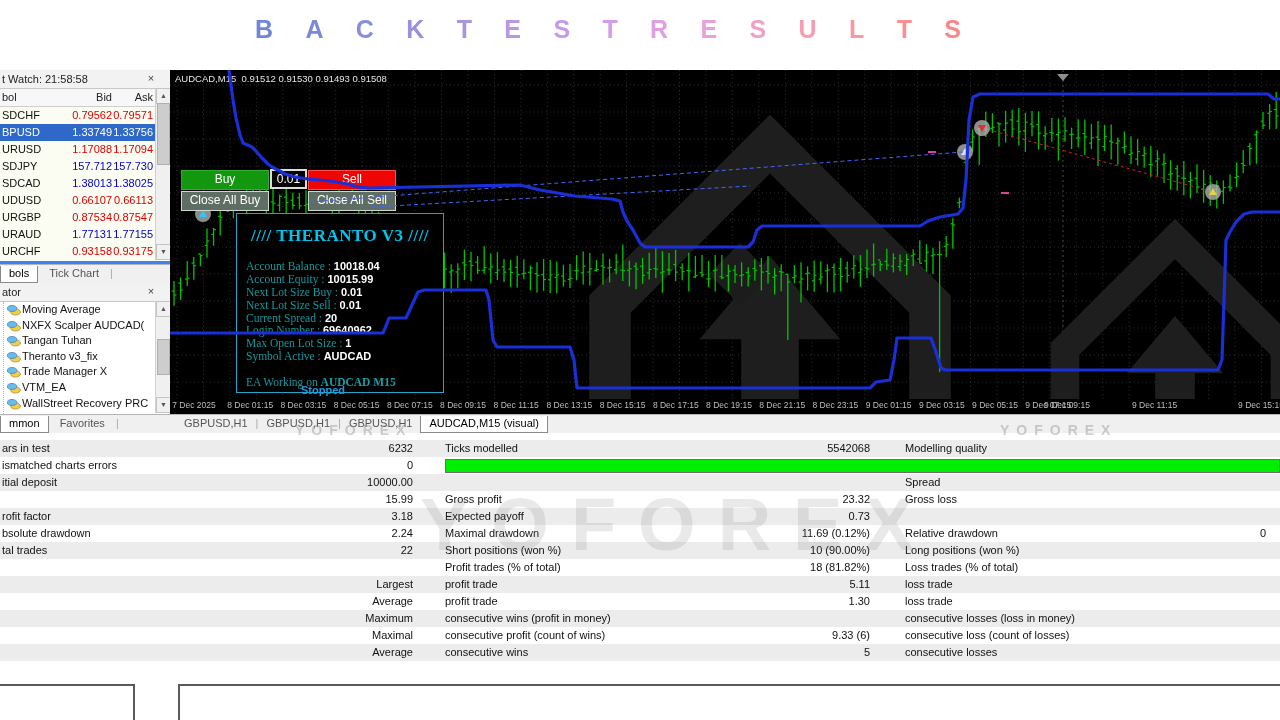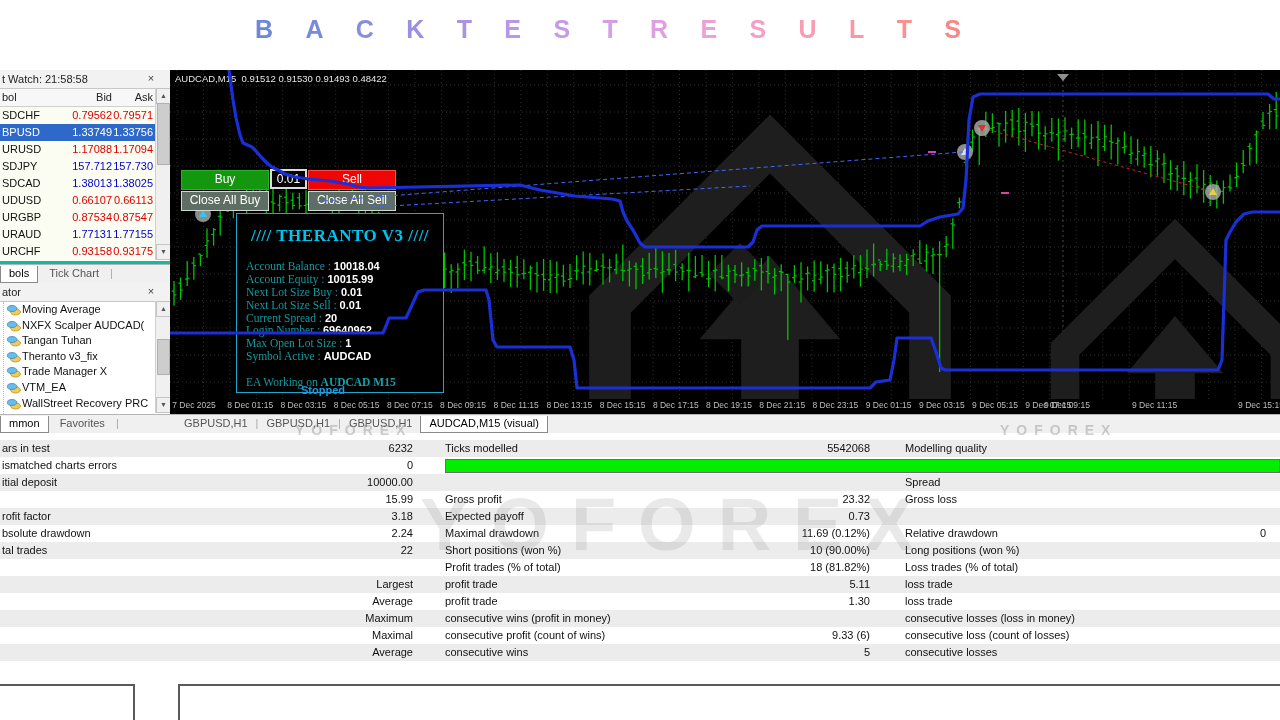--- a/index.html
+++ b/index.html
@@ -4,21 +4,21 @@
 <style>
   html,body{margin:0;padding:0;}
   #stage{position:relative;width:1280px;height:720px;background:#ffffff;
          font-family:"Liberation Sans",sans-serif;overflow:hidden;font-size:11px;color:#111;}
   .abs{position:absolute;}
   
   #backtest-title{left:255px;top:12px;width:706px;height:34px;display:flex;
                   justify-content:space-between;align-items:center;}
   #backtest-title span{font-size:25px;font-weight:bold;font-family:"Liberation Sans",sans-serif;}
   
-  .panel{position:absolute;background:#14b8a6;border-right:1px solid #9a9a9a;}
+  .panel{position:absolute;background:#3b82f6;border-right:1px solid #9a9a9a;}
   .p-title{position:relative;height:18px;background:#f2f2f2;border-bottom:1px solid #c8c8c8;
            line-height:18px;padding-left:2px;color:#222;}
   .p-close{position:absolute;right:12px;top:1px;width:14px;height:14px;line-height:14px;
            text-align:center;color:#444;font-size:11px;cursor:default;}
   .mw-head{position:relative;height:17px;border-bottom:1px solid #cfcfcf;background:#f7f7f7;}
   .mw-head .c{position:absolute;top:0;line-height:17px;color:#222;}
   .mw-rows{position:relative;background:#fdfef6;}
   .mw-row{position:relative;height:17px;line-height:17px;background:#fcfdf2;}
   .mw-row .sym{position:absolute;left:2px;color:#111;}
   .mw-row .bid{position:absolute;left:40px;width:72px;text-align:right;}
@@ -796,21 +796,21 @@
         <line x1="831" y1="123" x2="839" y2="123" stroke="#e040a0" stroke-width="2"></line>
         <circle cx="33" cy="144" r="8" fill="#b0b0b0" fill-opacity="0.8"></circle>
         <polygon points="33,140 37,147 29,147" fill="#30c8f0"></polygon>
         <circle cx="795" cy="82" r="8" fill="#b0b0b0" fill-opacity="0.8"></circle>
         <polygon points="795,78 799,85 791,85" fill="#e0e0e0"></polygon>
         <circle cx="812" cy="58" r="8" fill="#b0b0b0" fill-opacity="0.8"></circle>
         <polygon points="812,62 816,55 808,55" fill="#e03030"></polygon>
         <circle cx="1043" cy="122" r="8" fill="#b0b0b0" fill-opacity="0.8"></circle>
         <polygon points="1043,118 1047,125 1039,125" fill="#e8d040"></polygon>
       </svg>
-    <div class="abs" id="chart-title">AUDCAD,M15  0.91512 0.91530 0.91493 0.48422</div>
+    <div class="abs" id="chart-title">AUDCAD,M15  0.91512 0.91530 0.91493 0.91508</div>
     <div class="cbtn" id="buy-btn">Buy</div>
     <div class="abs" id="lot-box">0.01</div>
     <div class="cbtn" id="sell-btn">Sell</div>
     <div class="cbtn" id="cab-btn">Close All Buy</div>
     <div class="cbtn" id="cas-btn">Close All Sell</div>
     <div id="ea-panel">
       <div id="ea-title">//// THERANTO V3 ////</div>
       <div id="ea-lines">
           <div class="ea-line"><span>Account Balance  :  </span><b>10018.04</b></div>
           <div class="ea-line"><span>Account Equity : </span><b>10015.99</b></div>

